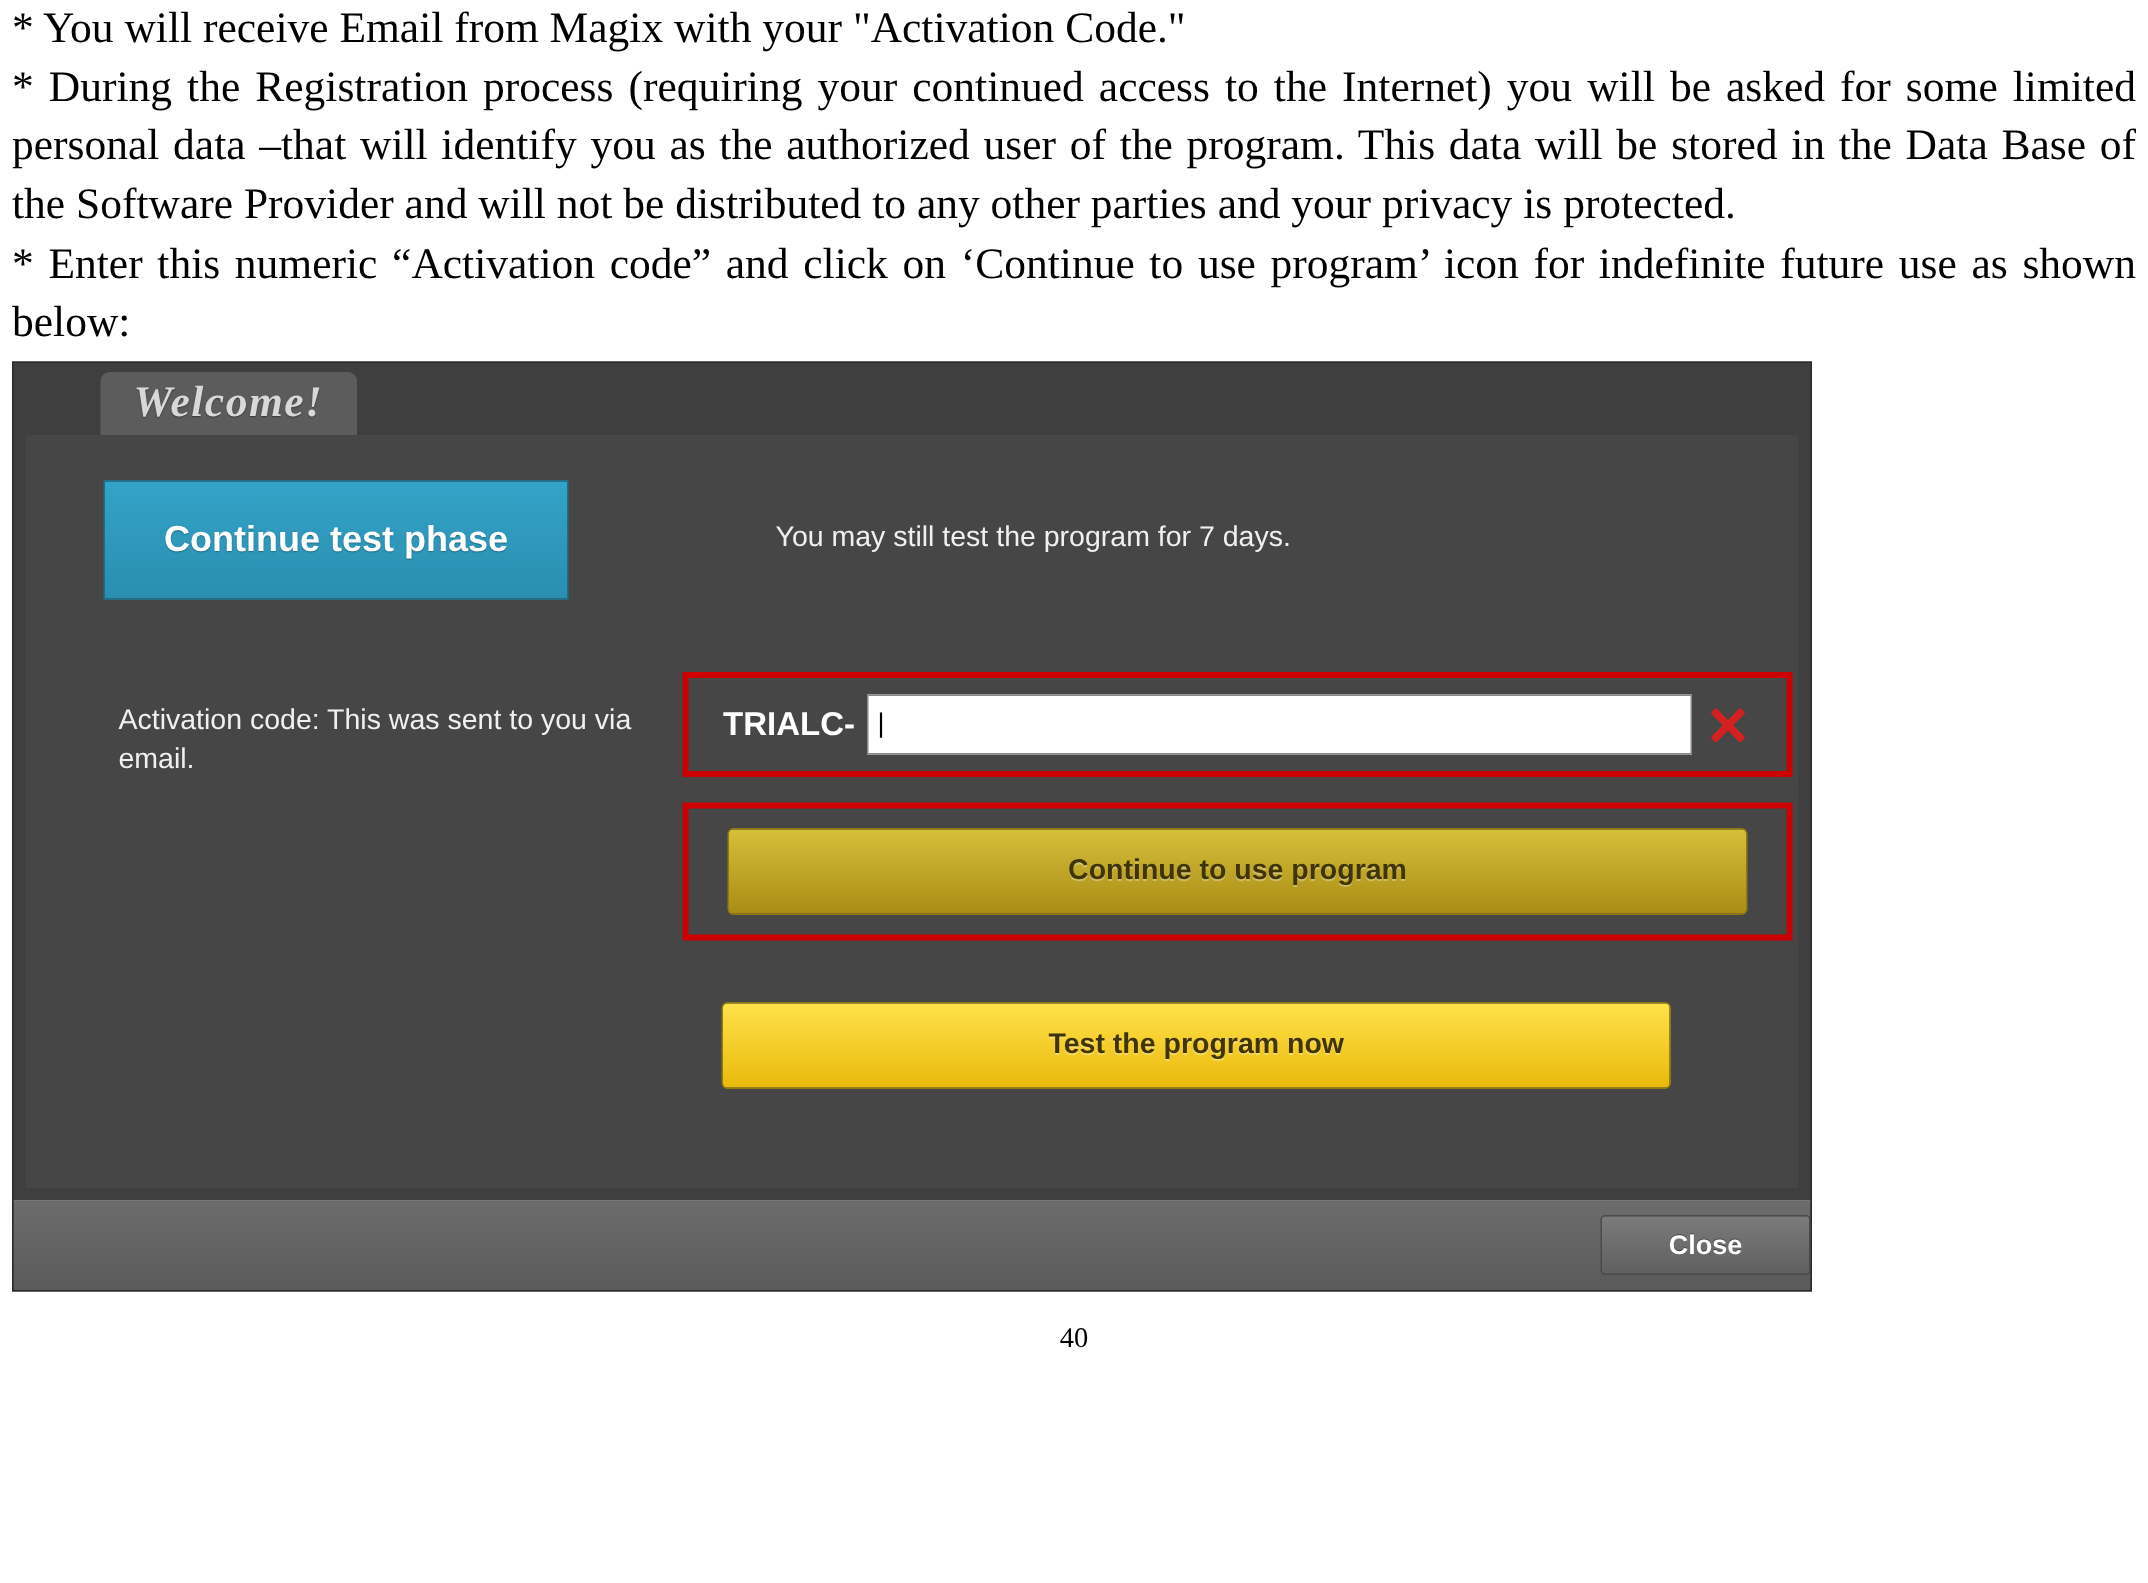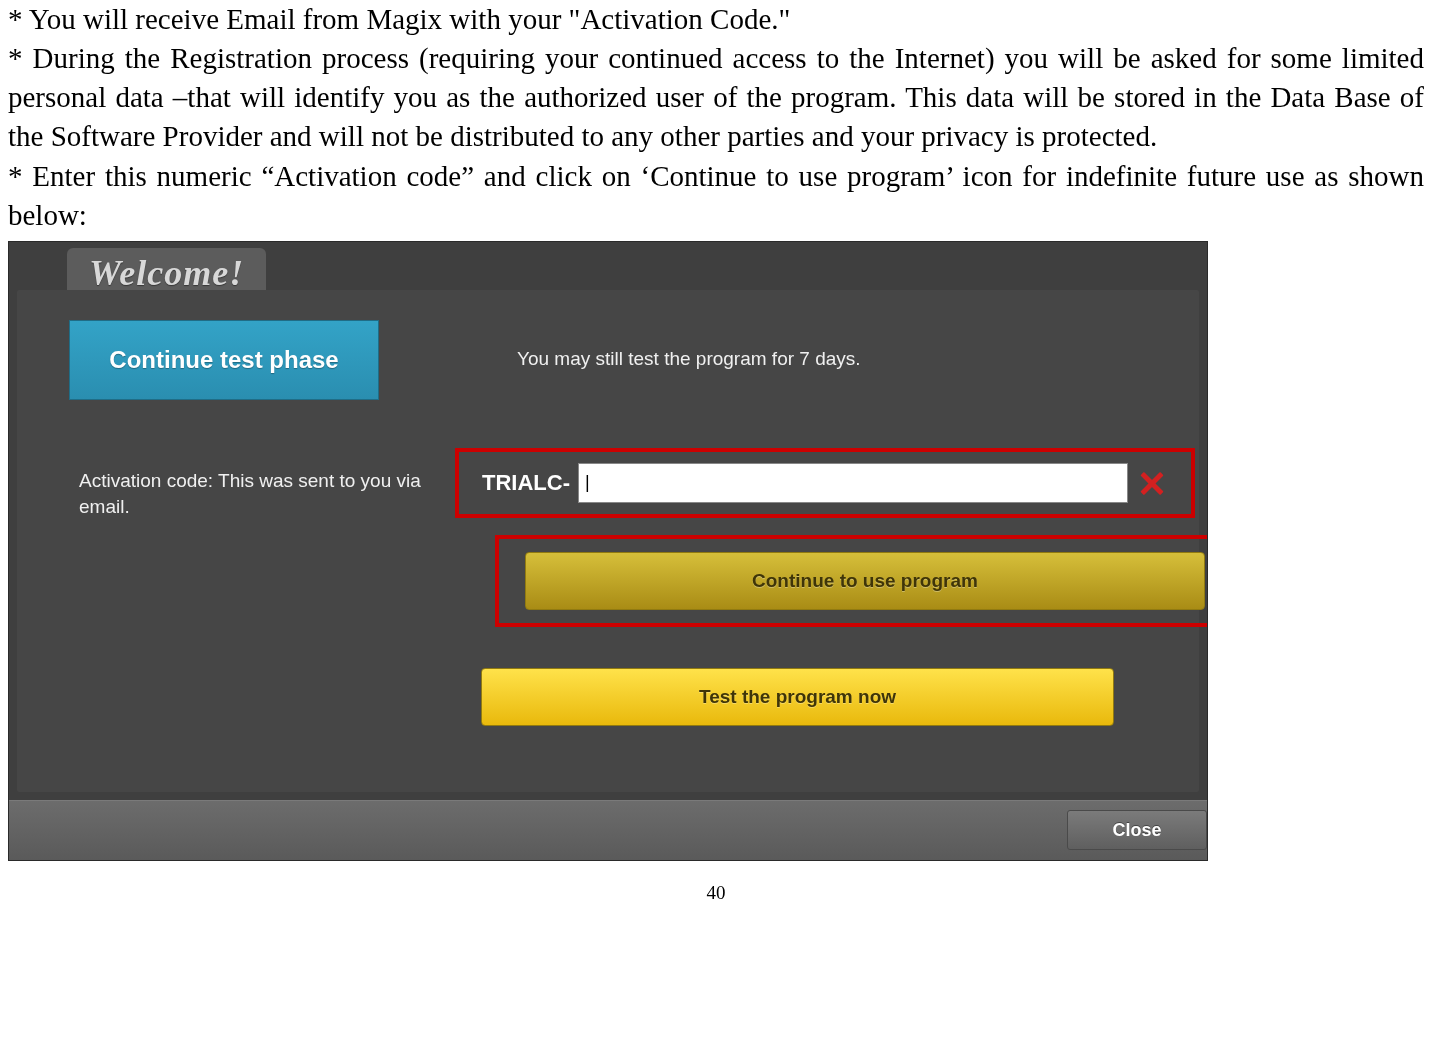--- a/index.html
+++ b/index.html
@@ -34,21 +34,21 @@
     }
     .welcome-tab {
       position: absolute;
       top: 6px;
       left: 58px;
       background: #5c5c5c;
       color: #d8d8d8;
       font-family: Georgia, serif;
       font-style: italic;
       font-weight: bold;
-      font-size: 36px;
+      font-size: 29px;
       padding: 4px 22px 8px 22px;
       border-radius: 6px 6px 0 0;
       letter-spacing: 1px;
       text-shadow: 0 1px 1px rgba(0,0,0,0.4);
     }
     .inner-panel {
       position: absolute;
       top: 48px;
       left: 8px;
       right: 8px;
@@ -147,21 +147,20 @@
       position: absolute;
       top: 245px;
       left: 438px;
       width: 740px;
       height: 92px;
       border: 4px solid #cc0000;
       display: flex;
       align-items: center;
       justify-content: center;
       padding: 0 26px;
-      margin-left: 40px;
     }
     .gold-button {
       width: 100%;
       height: 58px;
       border-radius: 4px;
       display: flex;
       align-items: center;
       justify-content: center;
       font-family: Arial, sans-serif;
       font-weight: bold;

